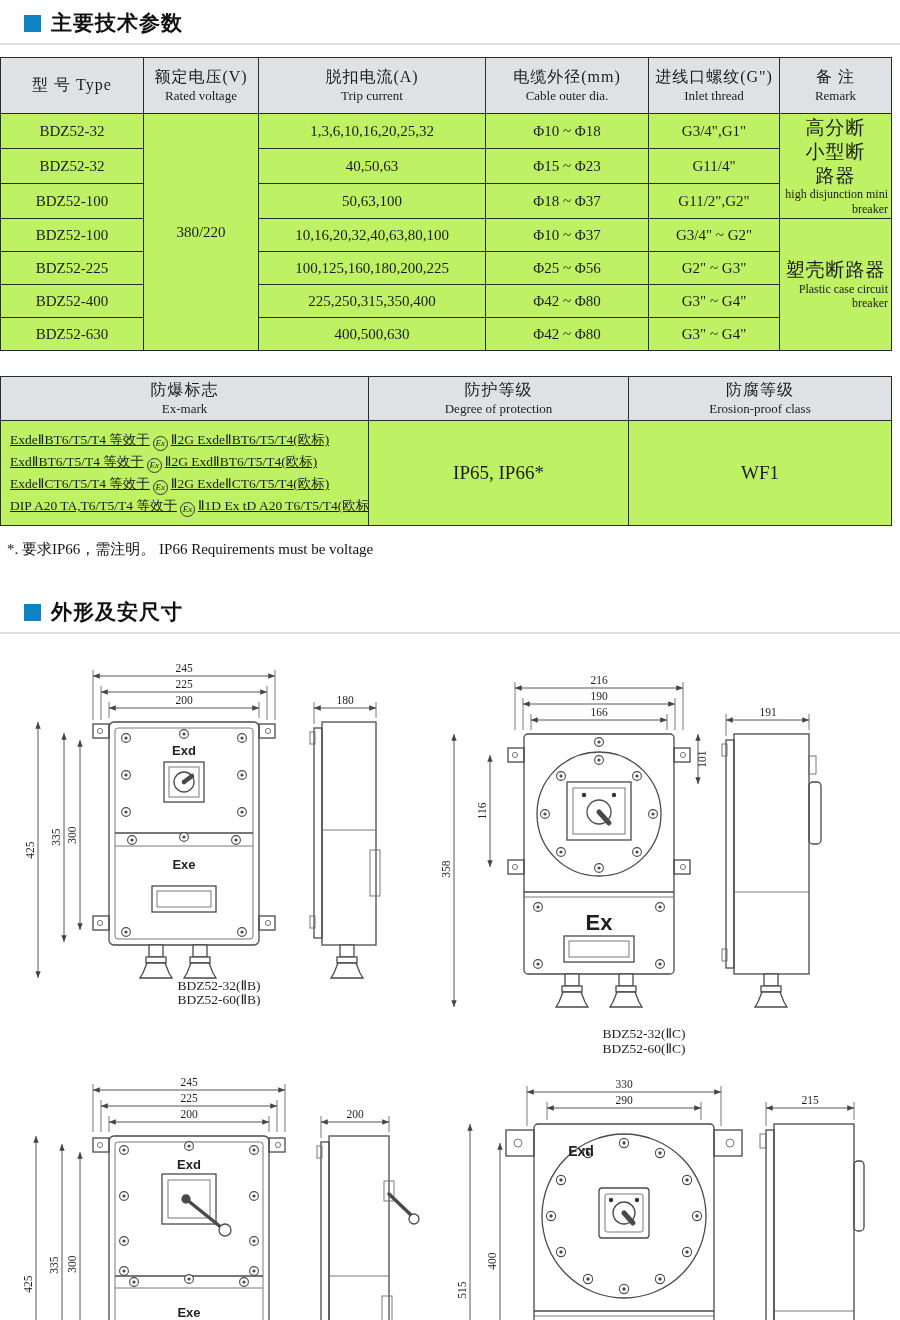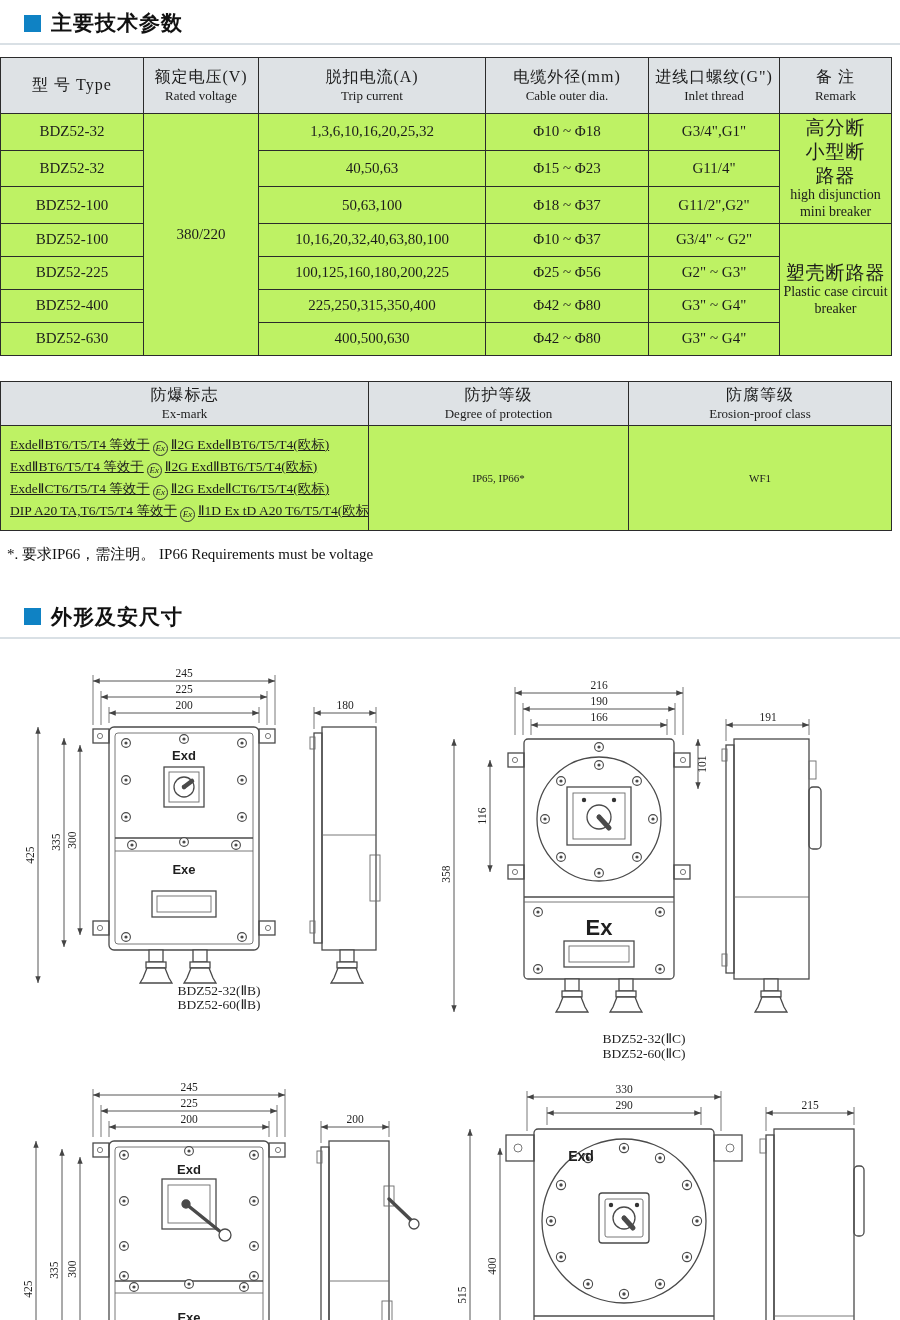--- a/index.html
+++ b/index.html
@@ -15,30 +15,30 @@
   .t { margin:12px 5px 0 0; width:891px; font-family:"Liberation Serif",serif; }
   .t th, .t td { border:1.6px solid #2b2b2b; text-align:center; padding:2px 3px; overflow:hidden; }
   .t th { background:#dee2e5; font-weight:normal; }
   .hzh { font-size:16px; letter-spacing:1px; }
   .hen { font-size:13px;text-align:center; }
   .t td { font-size:15px; background:#bef264; }
   .t1 td { height:28px; }
   .t1 th { height:51px; }
 
   .rem-zh { font-size:19px; width:72px; margin:0 auto; line-height:1.25; letter-spacing:1px;}
-  .rem-en { font-size:14px; line-height:1.2; }
+  .rem-en { font-size:12px; line-height:1.2;text-align:right; }
 
   .t2 { margin-top:25px;padding-left:15px; }
   .t2 th { height:39px; }
   .exm { text-align:left !important; padding:8px 4px 8px 9px !important;text-decoration:underline; }
   .exline { font-size:13.5px; line-height:1.62; white-space:nowrap; }
   .exsym { display:inline-block; box-sizing:border-box; min-width:15px; height:15px; line-height:12px;
            border:1px solid #333; border-radius:50%; text-align:center; font-size:9px;
            font-style:italic; margin:0 3px; vertical-align:-2px; }
-  .t2 .big { font-size:11px; }
+  .t2 .big { font-size:19px; }
 
   .note { margin:14px 0 0 7px; font-family:"Liberation Serif",serif; font-size:15px; color:#111; }
 
   .sec2 { margin-top:30px; }
 
   .drawings { padding:4px 14px 0 14px; }
   .drow { display:flex; align-items:flex-start; }
   .drow1 { margin-top:12px; }
   .drow2 { margin-top:6px; }
   .dcell2 { margin-top:14px; }

